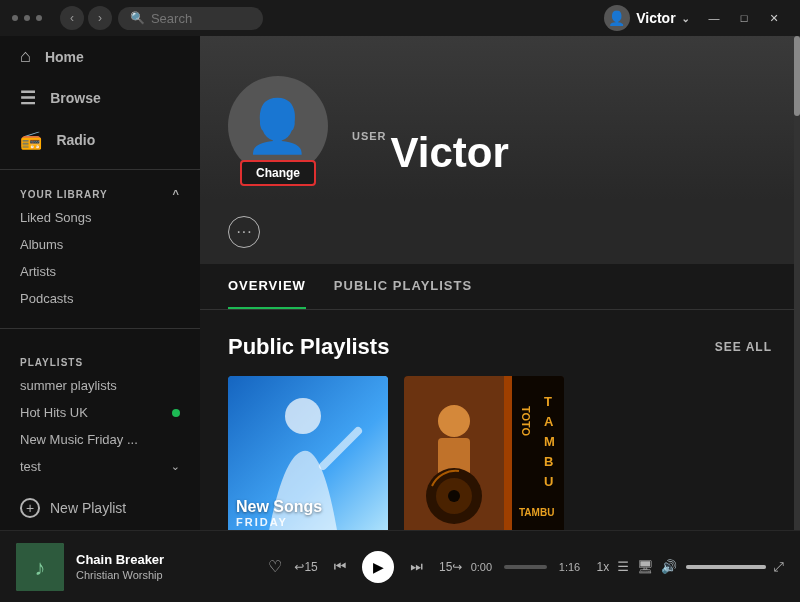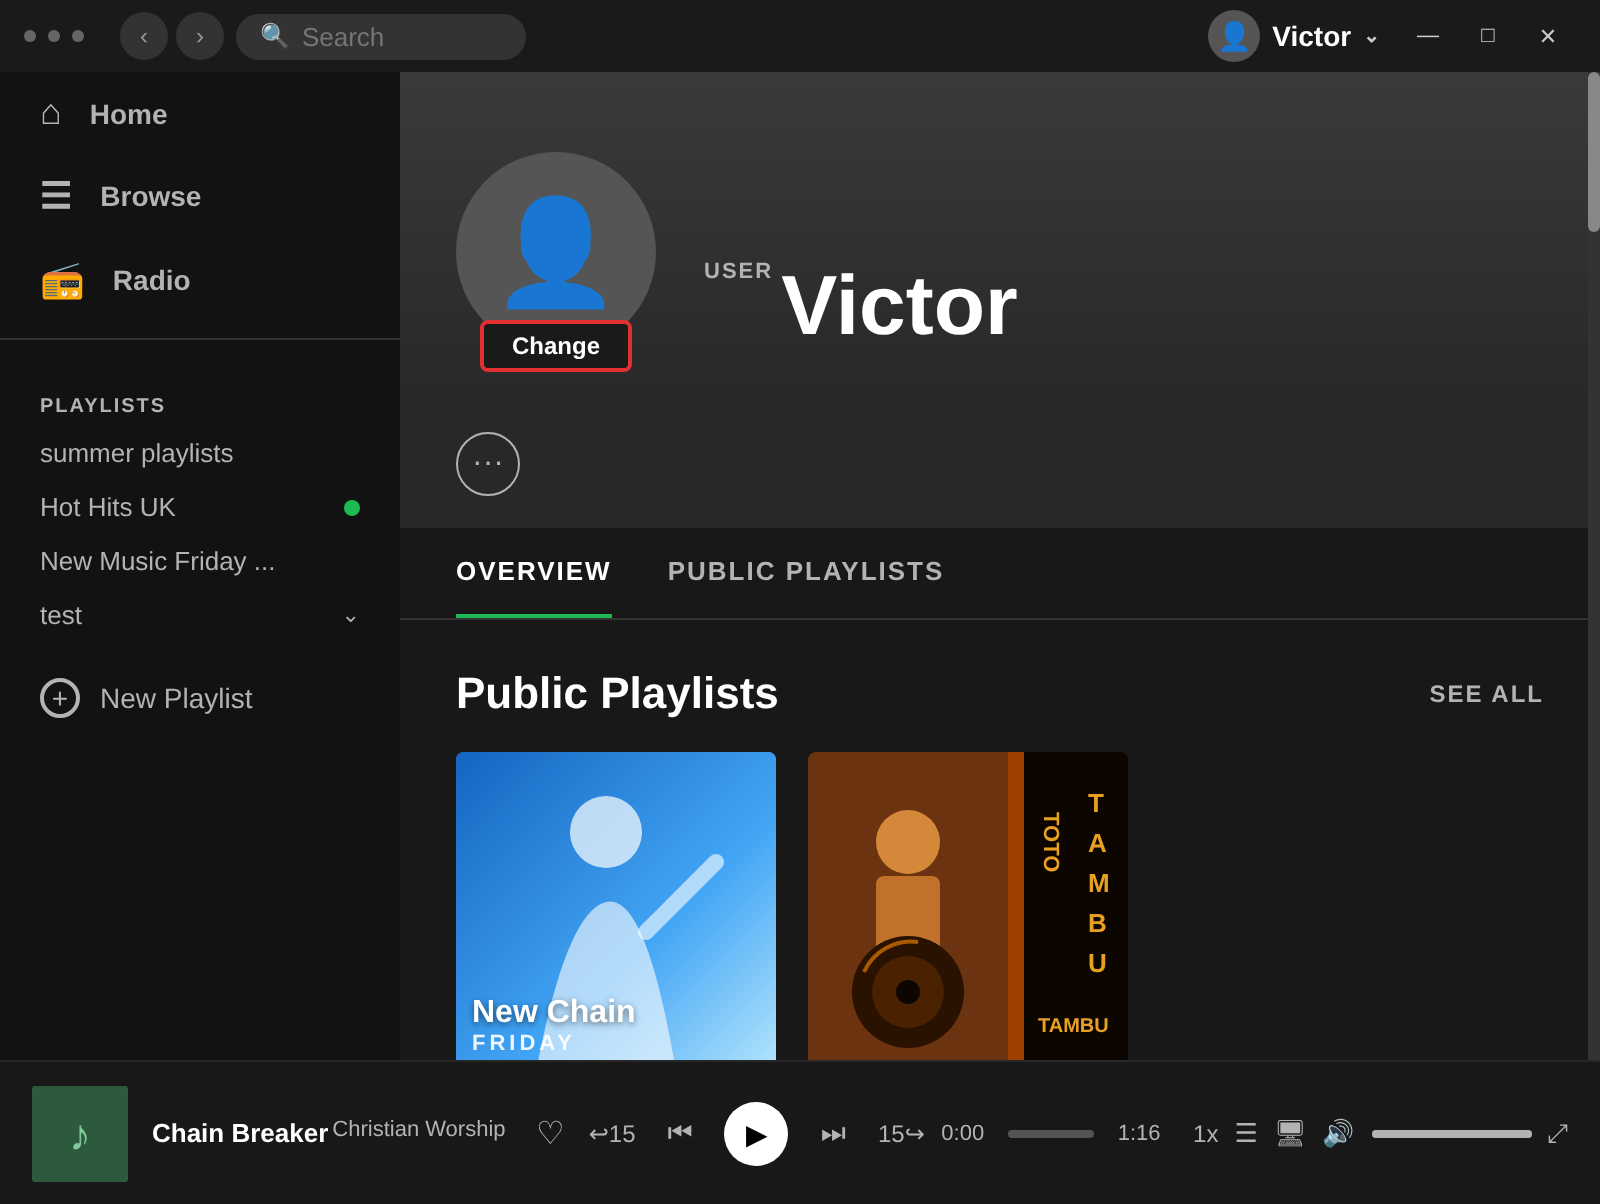--- a/index.html
+++ b/index.html
@@ -93,21 +93,21 @@
     
     .scrollbar-track { position: absolute; right: 0; top: 0; bottom: 0; width: 6px; background: #333; }
     .scrollbar-thumb { width: 6px; height: 80px; background: #888; border-radius: 3px; position: absolute; top: 0; }
 
     
     .now-playing-bar {
       height: 72px; background: #181818; border-top: 1px solid #282828;
       display: flex; align-items: center; padding: 0 16px; gap: 12px; flex-shrink: 0;
     }
     .np-album { width: 48px; height: 48px; background: #4a7c59; border-radius: 2px; flex-shrink: 0; overflow: hidden; display: flex; align-items: center; justify-content: center; }
-    .np-info { flex: 0 0 180px; display: flex; flex-direction: row; gap: 2px; }
+    .np-info { flex: 0 0 180px; display: flex; flex-direction: column; gap: 2px; }
     .np-title { color: #fff; font-size: 13px; font-weight: 600; white-space: nowrap; overflow: hidden; text-overflow: ellipsis; }
     .np-artist { color: #b3b3b3; font-size: 11px; white-space: nowrap; overflow: hidden; text-overflow: ellipsis; }
     .np-heart { color: #b3b3b3; font-size: 16px; cursor: pointer; }
     .np-controls { flex: 1; display: flex; flex-direction: row; align-items: center; gap: 4px; }
     .np-buttons { display: flex; align-items: center; gap: 16px; }
     .ctrl-btn { background: none; border: none; color: #b3b3b3; cursor: pointer; font-size: 14px; display: flex; align-items: center; justify-content: center; }
     .play-btn { width: 32px; height: 32px; border-radius: 50%; background: #fff; border: none; color: #000; cursor: pointer; display: flex; align-items: center; justify-content: center; font-size: 14px; }
     .progress-bar-wrap { display: flex; align-items: center; gap: 8px; width: 100%; }
     .time-label { color: #b3b3b3; font-size: 11px; min-width: 30px; text-align: center; }
     .progress-track { flex: 1; height: 4px; background: #535353; border-radius: 2px; position: relative; cursor: pointer; }
@@ -158,20 +158,38 @@
     </div>
     <div class="sidebar-nav-item">
       <span class="nav-icon">☰</span>
       <span>Browse</span>
     </div>
     <div class="sidebar-nav-item">
       <span class="nav-icon">📻</span>
       <span>Radio</span>
     </div>
 
+    <div style="margin: 8px 0; border-top: 1px solid #333; padding-top: 8px;">
+      <div class="sidebar-section-header">
+        <span style="color:#b3b3b3;font-size:10px;font-weight:700;letter-spacing:1px;text-transform:uppercase;">YOUR LIBRARY</span>
+        <span class="sidebar-chevron">^</span>
+      </div>
+      <div class="sidebar-library-item">
+        <span>Liked Songs</span>
+      </div>
+      <div class="sidebar-library-item">
+        <span>Albums</span>
+      </div>
+      <div class="sidebar-library-item">
+        <span>Artists</span>
+      </div>
+      <div class="sidebar-library-item">
+        <span>Podcasts</span>
+      </div>
+    </div>
 
     <div style="margin: 8px 0; border-top: 1px solid #333; padding-top: 18px;">
       <div class="sidebar-section-header">
         <span style="color:#b3b3b3;font-size:10px;font-weight:700;letter-spacing:1px;text-transform:uppercase;">PLAYLISTS</span>
       </div>
       <div class="playlist-item">
         <span>summer playlists</span>
       </div>
       <div class="playlist-item" style="display:flex;align-items:center;gap:4px;">
         <span>Hot Hits UK</span>
@@ -238,21 +256,21 @@
                   </defs>
                   <rect width="160" height="160" fill="url(#bgGrad)"></rect>
 
                   <circle cx="75" cy="40" r="18" fill="rgba(255,255,255,0.7)"></circle>
                   <path d="M40 160 Q55 80 75 75 Q95 70 110 160Z" fill="rgba(255,255,255,0.6)"></path>
 
                   <line x1="95" y1="90" x2="130" y2="55" stroke="rgba(255,255,255,0.6)" stroke-width="8" stroke-linecap="round"></line>
                 </svg>
               </div>
               <div class="nmf-text" style="position:absolute;bottom:8px;left:8px;">
-                <div class="nmf-text-main">New Chain</div>
+                <div class="nmf-text-main">New Songs</div>
                 <div class="nmf-text-sub">FRIDAY</div>
               </div>
             </div>
           </div>
         </div>
 
         <div class="playlist-card">
           <div class="card-image">
             <div class="tambu-card">
               <svg width="160" height="160" viewBox="0 0 160 160" xmlns="http://www.w3.org/2000/svg">

